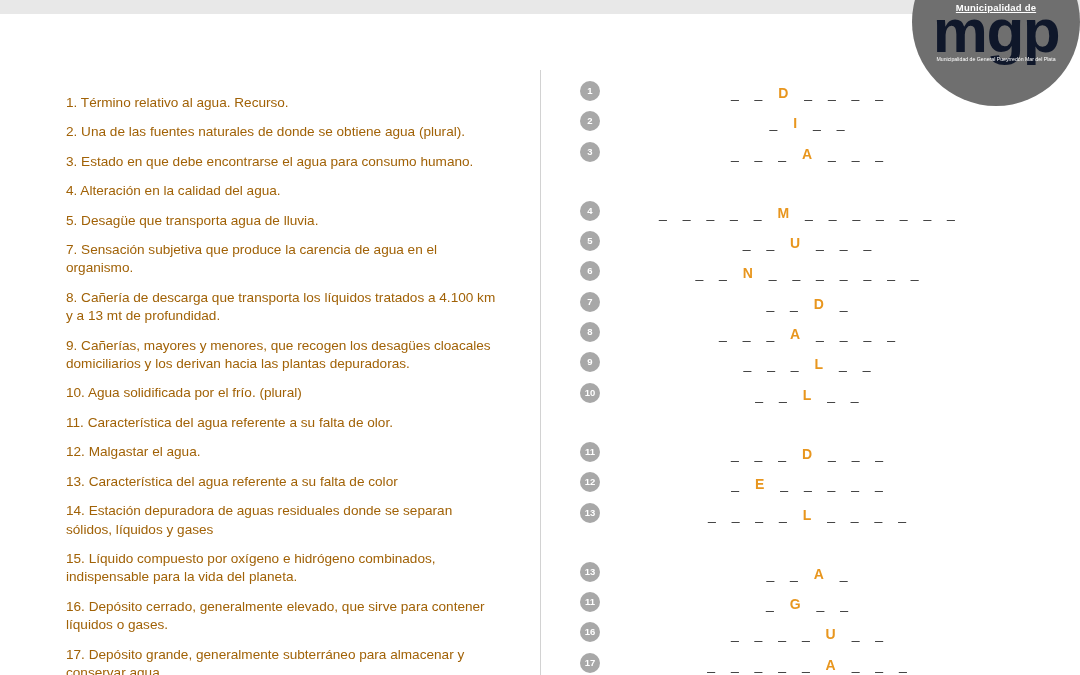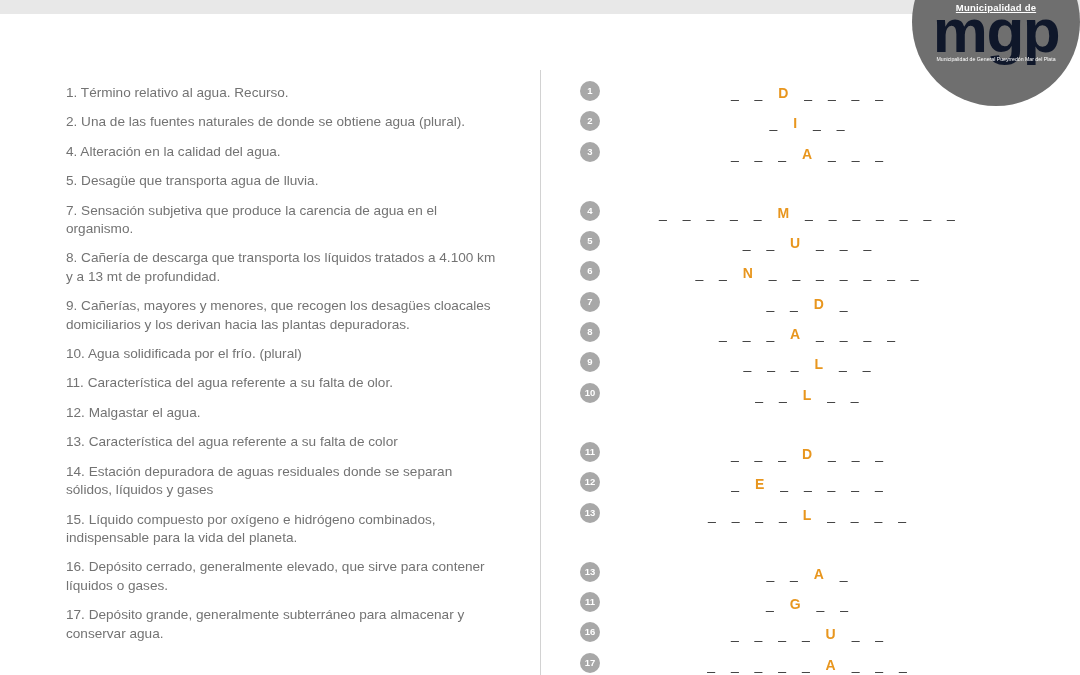--- a/index.html
+++ b/index.html
@@ -66,22 +66,23 @@
 
   .clues {
     position: absolute;
     left: 66px;
     top: 84px;
     width: 430px;
   }
   .clue {
     font-size: 13.6px;
     line-height: 18.4px;
-    color: #737373;
+    color: #a16207;
     margin-bottom: 11px;
+    margin-top: 10px;
   }
 
   .divider {
     position: absolute;
     left: 540px;
     top: 70px;
     width: 1px;
     height: 605px;
     background: #d2d2d2;
   }
@@ -138,20 +139,21 @@
 
 <div class="logo-circle">
   <div class="logo-top">Municipalidad de</div>
   <div class="logo-main">mgp</div>
   <div class="logo-sub">Municipalidad de General Pueyrredón Mar del Plata</div>
 </div>
 
 <div class="clues">
     <div class="clue">1. Término relativo al agua. Recurso.</div>
     <div class="clue">2. Una de las fuentes naturales de donde se obtiene agua (plural).</div>
+    <div class="clue">3. Estado en que debe encontrarse el agua para consumo humano.</div>
     <div class="clue">4. Alteración en la calidad del agua.</div>
     <div class="clue">5. Desagüe que transporta agua de lluvia.</div>
     <div class="clue">7. Sensación subjetiva que produce la carencia de agua en el organismo.</div>
     <div class="clue">8. Cañería de descarga que transporta los líquidos tratados a 4.100 km y a 13 mt de profundidad.</div>
     <div class="clue">9. Cañerías, mayores y menores, que recogen los desagües cloacales domiciliarios y los derivan hacia las plantas depuradoras.</div>
     <div class="clue">10. Agua solidificada por el frío. (plural)</div>
     <div class="clue">11. Característica del agua referente a su falta de olor.</div>
     <div class="clue">12. Malgastar el agua.</div>
     <div class="clue">13. Característica del agua referente a su falta de color</div>
     <div class="clue">14. Estación depuradora de aguas residuales donde se separan sólidos, líquidos y gases</div>

